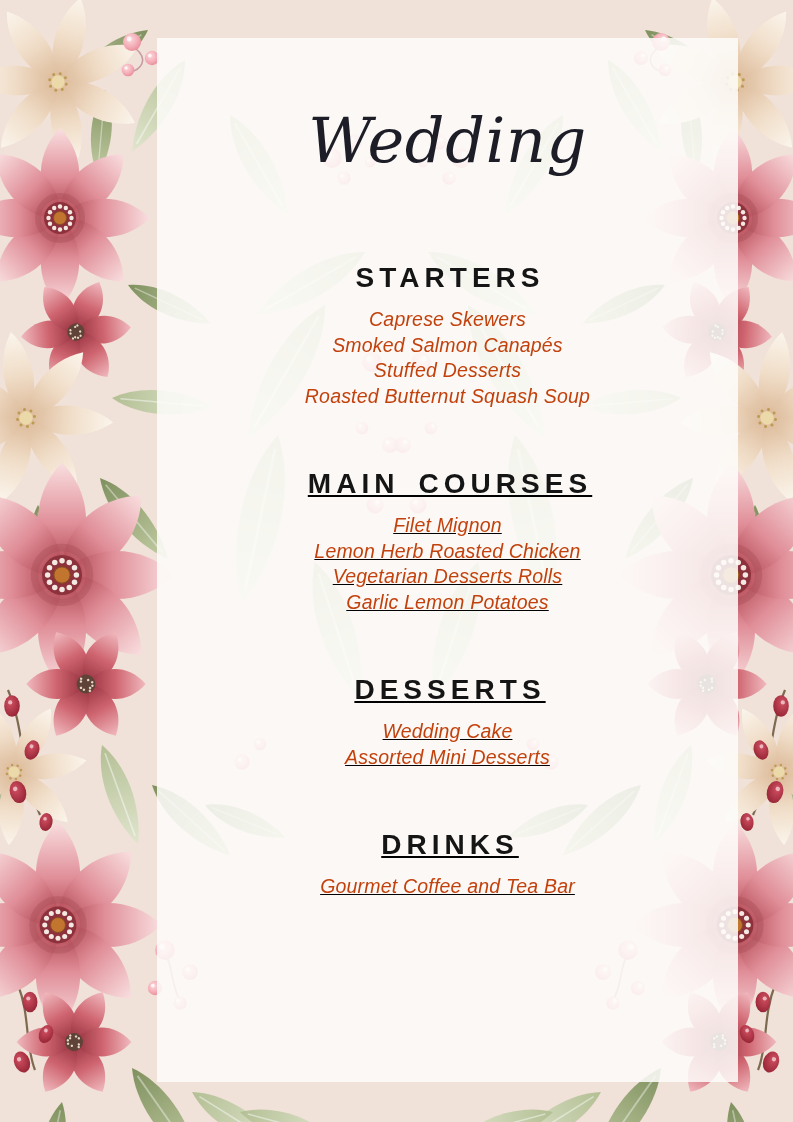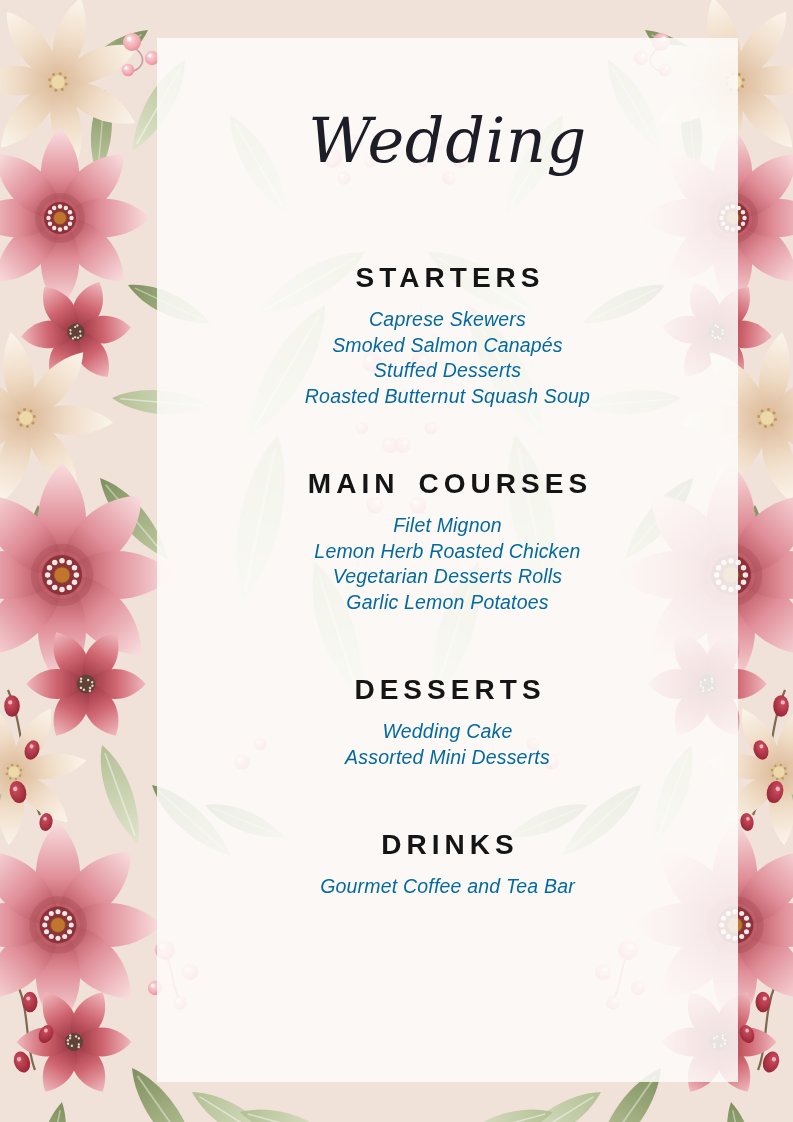--- a/index.html
+++ b/index.html
@@ -25,41 +25,41 @@
     text-align:center;
     font-family:"DejaVu Serif", serif;
     font-style:italic;
     font-weight:400;
     font-size:62px;
     line-height:81px;
     color:#1c1d26;
     letter-spacing:0.01em;
   }
   .menu-section { text-align:center; }
-  .menu-section + .menu-section { margin-top:60px; }
+  .menu-section + .menu-section { margin-top:60px;text-decoration:underline; }
   .section-heading {
     font-family:"Liberation Sans", sans-serif;
     font-weight:700;
     font-size:28px;
     line-height:30px;
     letter-spacing:0.18em;
     text-indent:0.18em;
     word-spacing:0.22em;
     color:#151515;
   }
   .section-items {
     list-style:none;
     margin-top:14px;
   }
   .section-items li {
     font-style:italic;
     font-weight:500;
     font-size:19.5px;
     line-height:25.5px;
-    color:#0369a1;
+    color:#c2410c;
     letter-spacing:0.01em;
   }
 </style>
 </head>
 <body>
 
 <div class="canvas">
 
   <svg class="florals" viewBox="0 0 793 1122" width="793" height="1122" aria-hidden="true">
     <defs>

